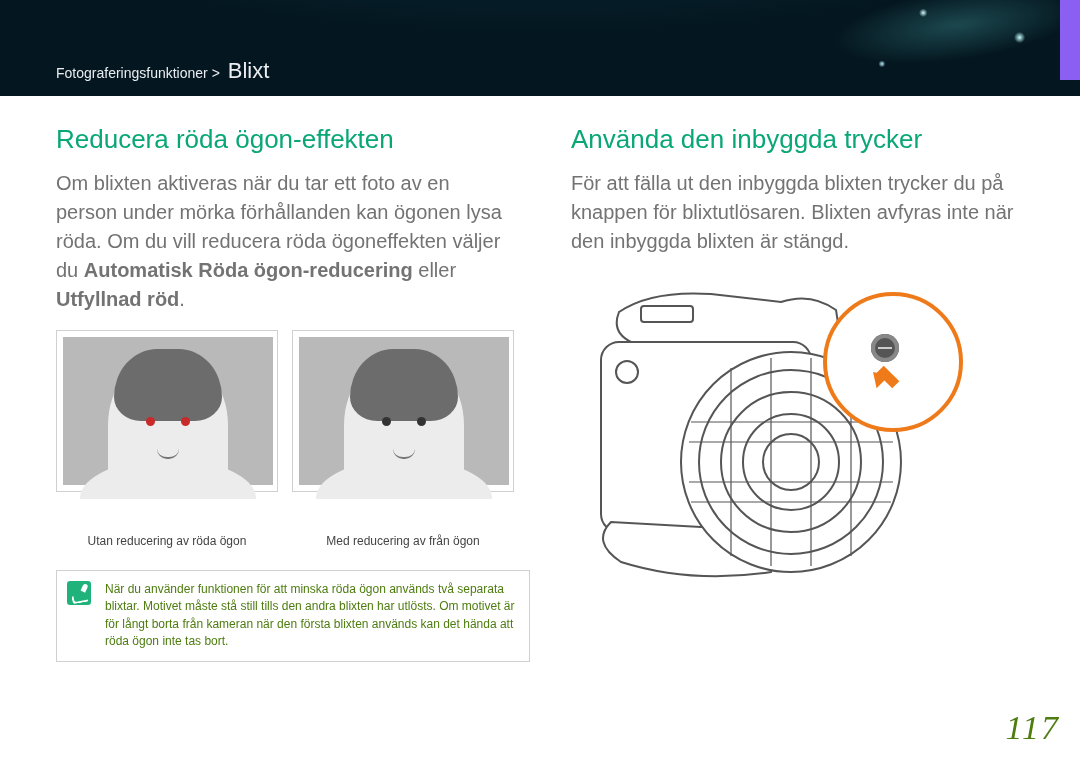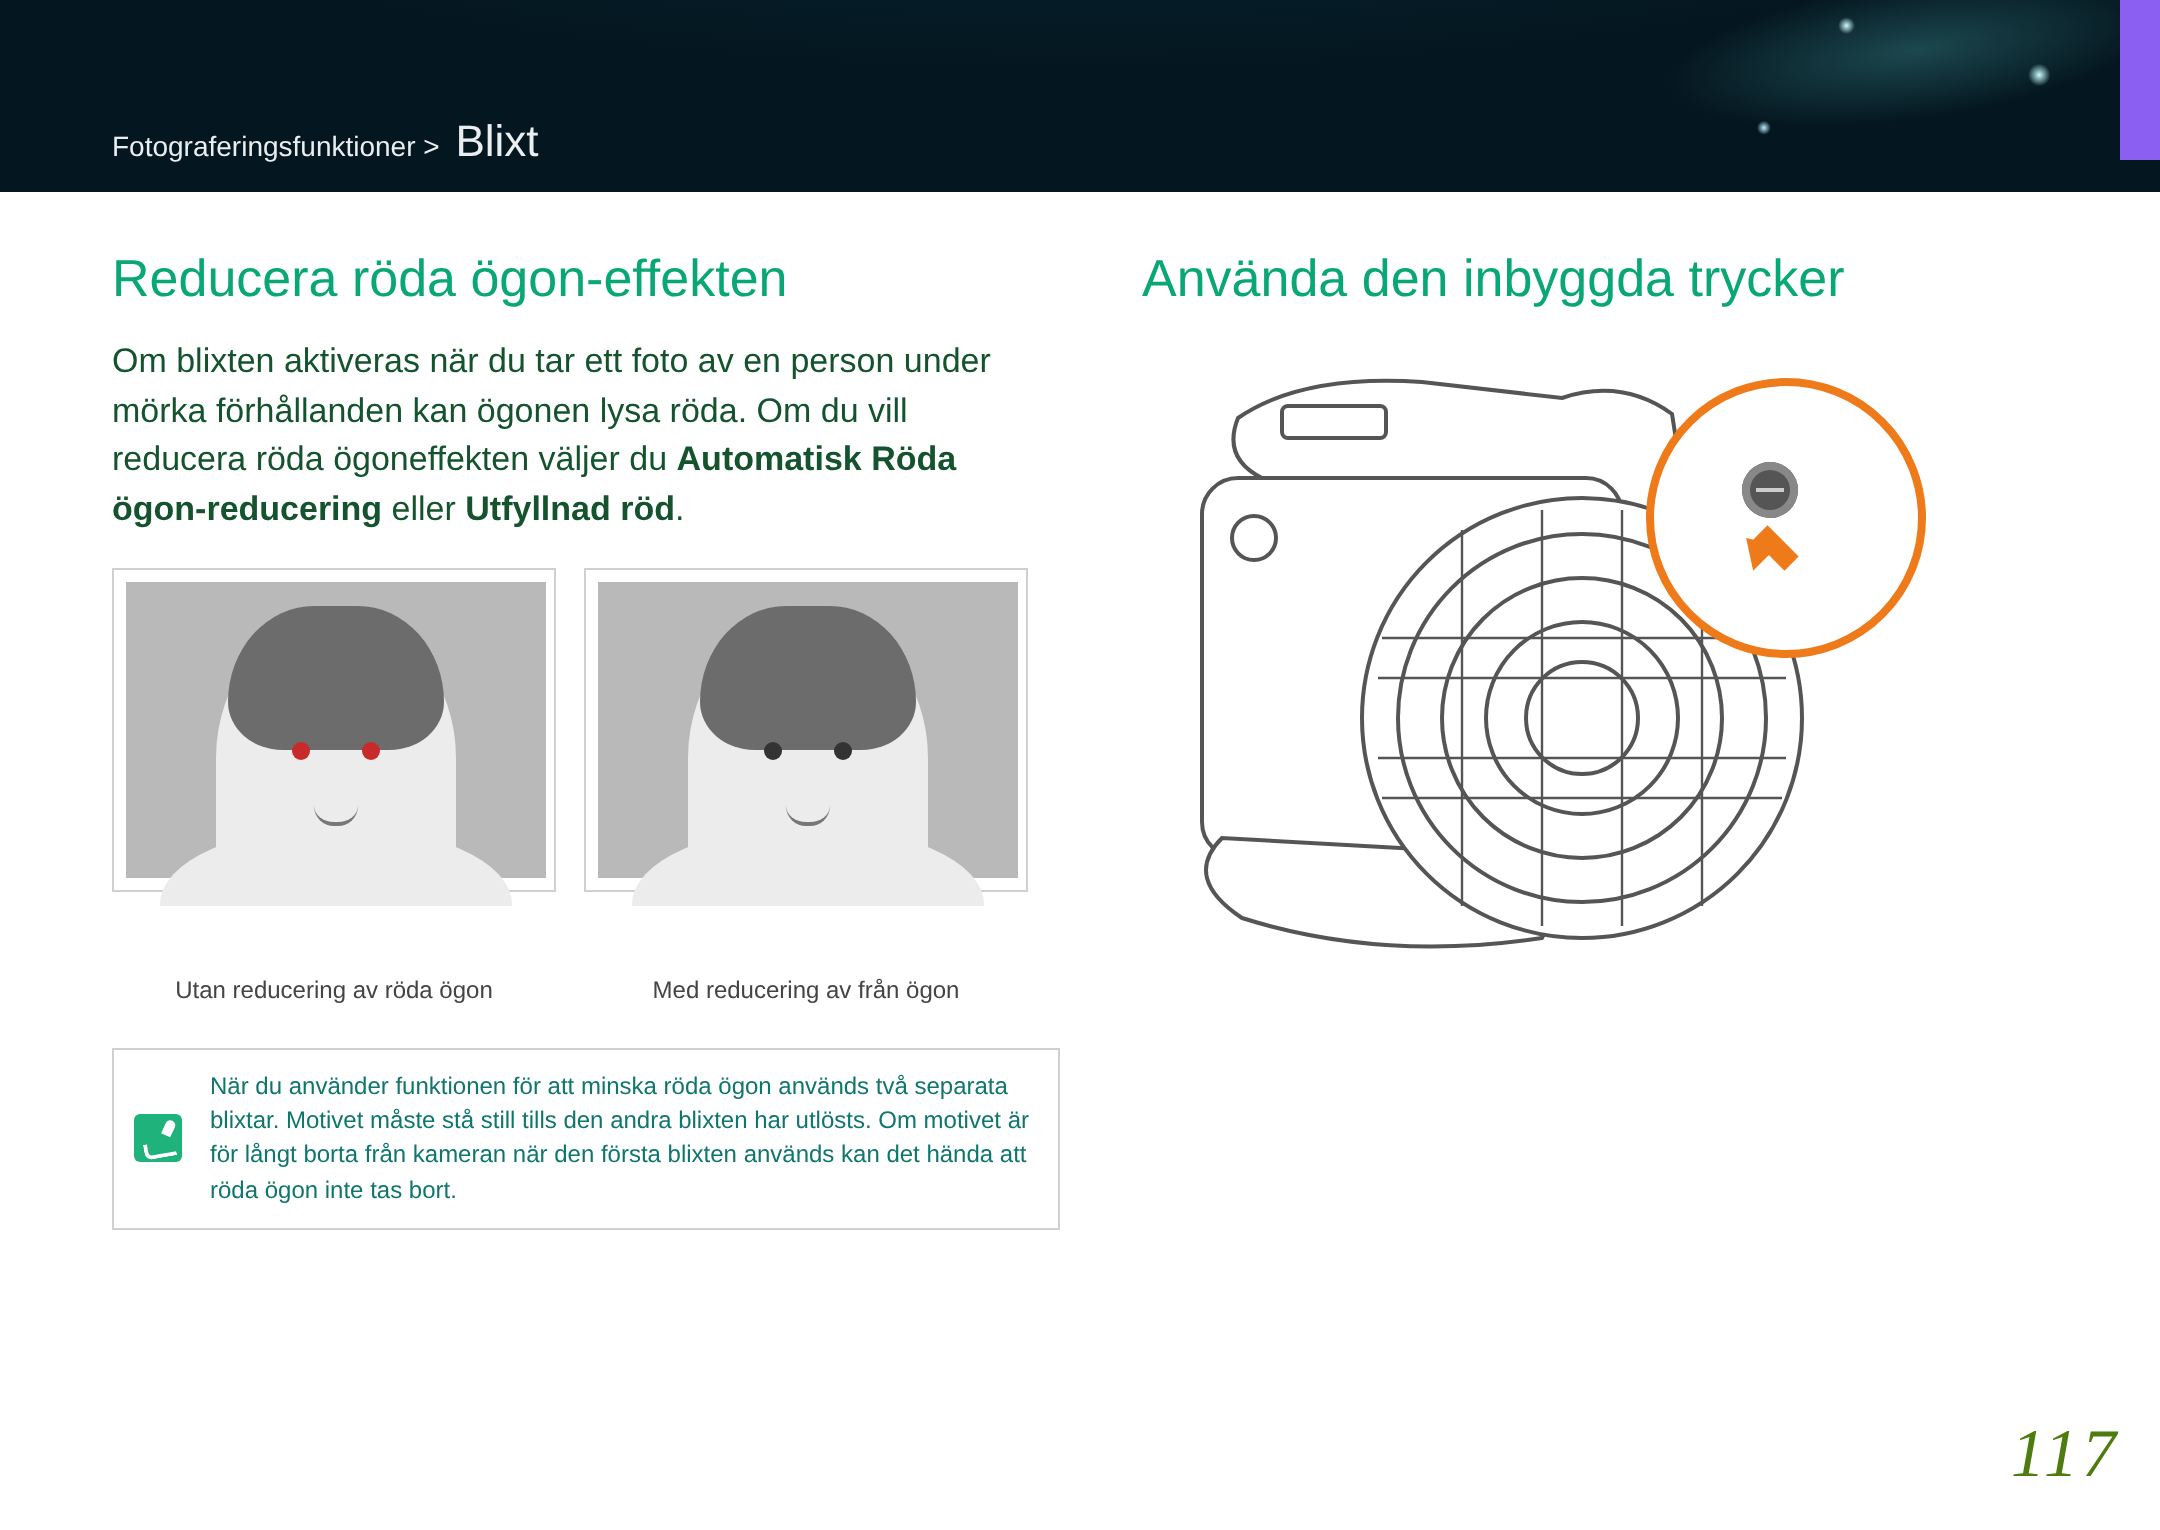--- a/index.html
+++ b/index.html
@@ -51,22 +51,22 @@
     gap: 56px;
   }
   .col { flex: 1; min-width: 0; }
   h2.section {
     color: #0aa776;
     font-weight: 400;
     font-size: 26px;
     margin-bottom: 14px;
   }
   p.body {
-    color: #14532d;
-    font-size: 17px;
+    color: #737373;
+    font-size: 20px;
     line-height: 1.45;
     margin-bottom: 16px;
   }
   p.body b { font-weight: 700; }
   .figrow {
     display: flex;
     gap: 14px;
     margin: 16px 0 6px 0;
   }
   .figbox {
@@ -118,25 +118,25 @@
     width: 222px;
     text-align: center;
     font-size: 12px;
     color: #444;
     padding-top: 6px;
     margin-top: 30px;
   }
   .note {
     border: 1px solid #d0d0d0;
     display: flex;
-    align-items: center;
+    align-items: flex-start;
     padding: 10px 14px 10px 10px;
     gap: 14px;
     font-size: 12px;
-    color: #0f766e;
+    color: #4d7c0f;
     line-height: 1.45;
     width: 474px;
   }
   .note-icon {
     width: 24px; height: 24px;
     background: #1fb27a;
     border-radius: 3px;
     flex-shrink: 0;
     position: relative;
   }
@@ -264,20 +264,21 @@
     </div>
 
     <div class="note">
       <div class="note-icon"></div>
       <div>När du använder funktionen för att minska röda ögon används två separata blixtar. Motivet måste stå still tills den andra blixten har utlösts. Om motivet är för långt borta från kameran när den första blixten används kan det hända att röda ögon inte tas bort.</div>
     </div>
   </div>
 
   <div class="col">
     <h2 class="section">Använda den inbyggda trycker</h2>
+    <p class="body">För att fälla ut den inbyggda blixten trycker du på knappen för blixtutlösaren. Blixten avfyras inte när den inbyggda blixten är stängd.</p>
 
     <div class="camera-wrap">
       <svg class="camera-svg" viewBox="0 0 440 320">
         <g stroke="#555" stroke-width="2" fill="#fff">
           <path d="M60 70 Q40 60 48 40 Q80 18 140 22 L210 30 Q240 20 265 38 L270 70 L250 95 L60 70 Z"></path>
           <rect x="30" y="70" width="210" height="190" rx="18"></rect>
           <path d="M40 250 Q20 270 50 290 Q120 312 200 300 L220 260 Z"></path>
           <circle cx="220" cy="190" r="110"></circle>
           <circle cx="220" cy="190" r="92"></circle>
           <circle cx="220" cy="190" r="70"></circle>

